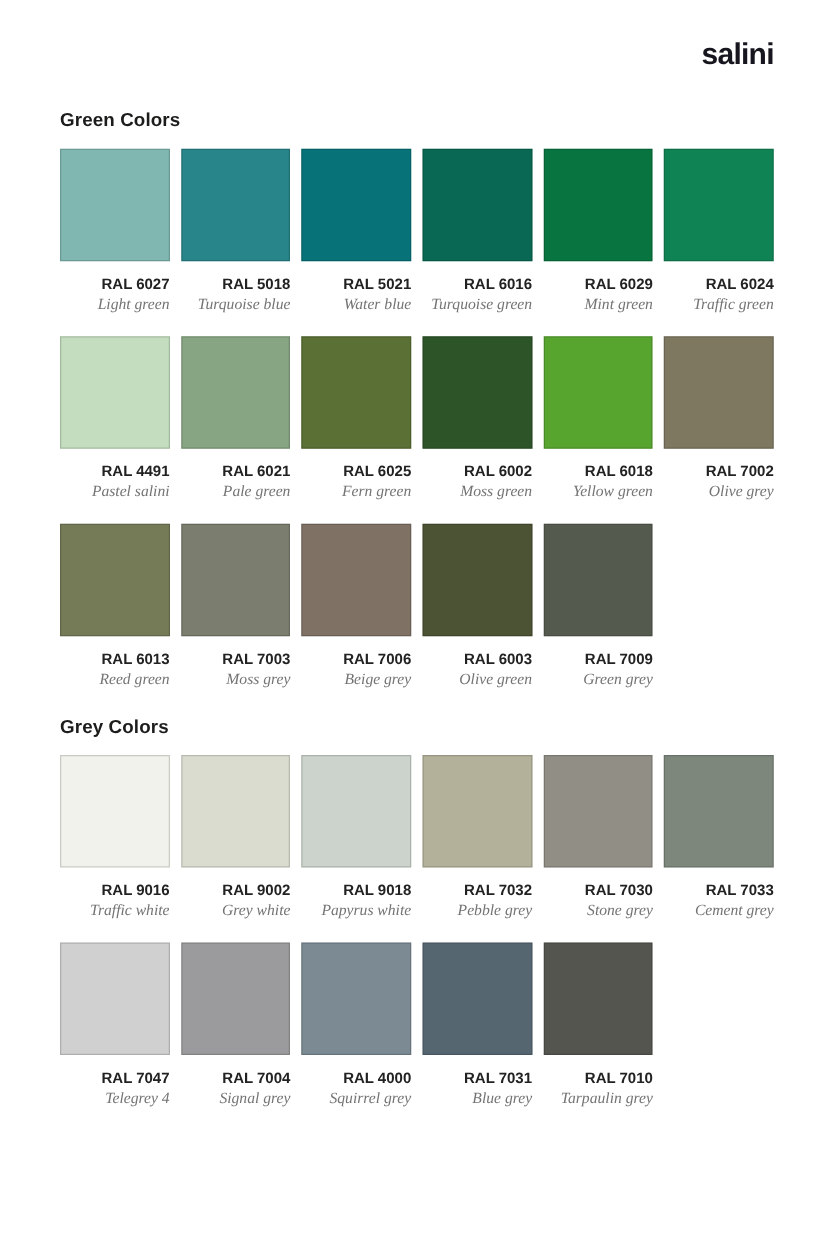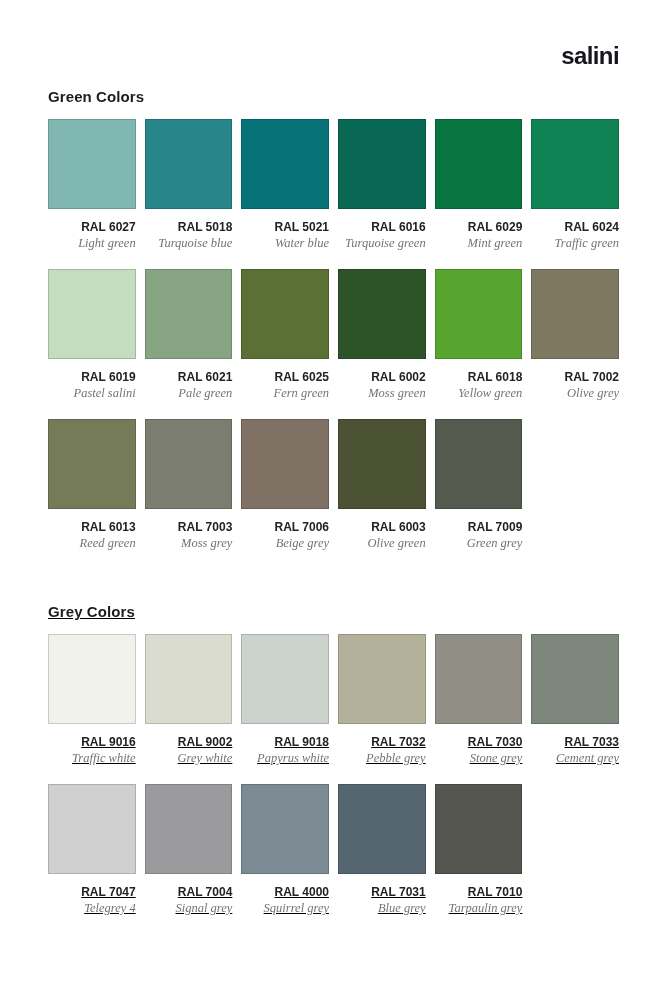--- a/index.html
+++ b/index.html
@@ -8,35 +8,35 @@
     width: 667px;
     height: 1000px;
     background: #ffffff;
     box-sizing: border-box;
     padding: 88px 48px 0 48px;
     font-family: "Liberation Sans", sans-serif;
     overflow: hidden;
   }
   .logo {
     position: absolute;
-    top: 42px;
+    top: 30px;
     right: 48px;
     font-size: 24px;
     font-weight: 700;
     letter-spacing: -0.6px;
     color: #16161e;
   }
   .section-title {
     margin: 0 0 14px 0;
     font-size: 15px;
     font-weight: 700;
     color: #1c1c1a;
     letter-spacing: 0.1px;
   }
-  .section-grey { margin-top: 52px; text-decoration: underline; }
+  .section-grey { margin-top: 22px; }
   .grid {
     display: grid;
     grid-template-columns: repeat(6, 1fr);
     column-gap: 9px;
     row-gap: 18px;
   }
   .cell { min-width: 0; text-align: right; }
   .chip {
     height: 90px;
     box-sizing: border-box;
@@ -92,21 +92,21 @@
           <div class="code">RAL 6029</div>
           <div class="cname">Mint green</div>
         </div>
         <div class="cell">
           <div class="chip" style="background: rgb(16, 131, 85);"></div>
           <div class="code">RAL 6024</div>
           <div class="cname">Traffic green</div>
         </div>
         <div class="cell">
           <div class="chip" style="background: rgb(195, 221, 190);"></div>
-          <div class="code">RAL 6019</div>
+          <div class="code">RAL 4491</div>
           <div class="cname">Pastel salini</div>
         </div>
         <div class="cell">
           <div class="chip" style="background: rgb(135, 164, 131);"></div>
           <div class="code">RAL 6021</div>
           <div class="cname">Pale green</div>
         </div>
         <div class="cell">
           <div class="chip" style="background: rgb(90, 112, 52);"></div>
           <div class="code">RAL 6025</div>

